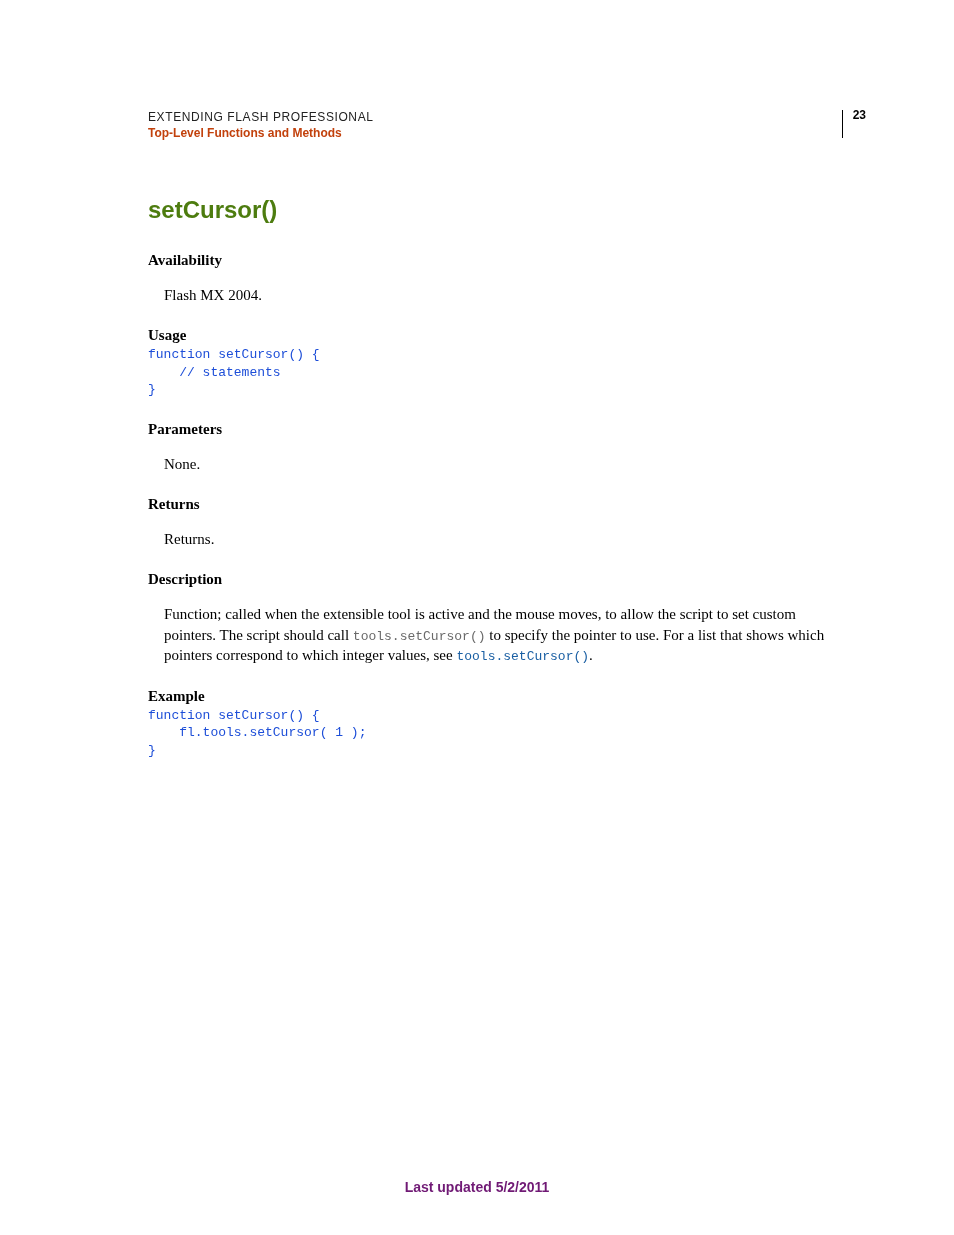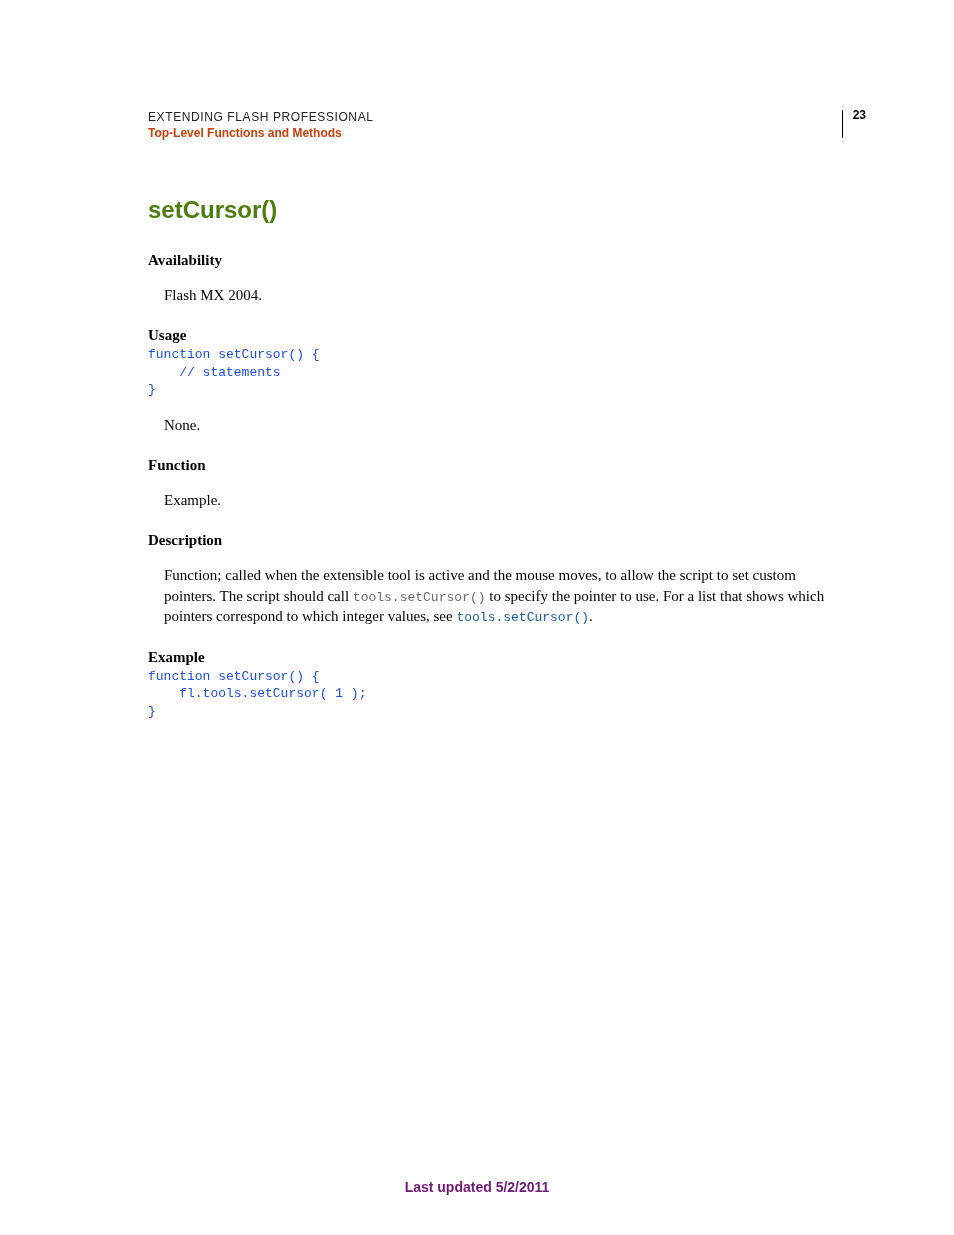--- a/index.html
+++ b/index.html
@@ -119,24 +119,25 @@
   <h1 class="main-heading">setCursor()</h1>
 
   <div class="section-label">Availability</div>
   <p class="body-text">Flash MX 2004.</p>
 
   <div class="section-label">Usage</div>
   <pre class="code">function setCursor() {
     // statements
 }</pre>
 
+  <div class="section-label">Parameters</div>
   <p class="body-text">None.</p>
 
-  <div class="section-label">Function</div>
-  <p class="body-text">Example.</p>
+  <div class="section-label">Returns</div>
+  <p class="body-text">Returns.</p>
 
   <div class="section-label">Description</div>
   <p class="body-text">
     <span>Function; called when the extensible tool is active and the mouse moves, to allow the script to set custom pointers. The script should call </span><code class="inline">tools.setCursor()</code><span> to specify the pointer to use. For a list that shows which pointers correspond to which integer values, see </span><a href="#" class="link-code">tools.setCursor()</a><span>.</span>
   </p>
 
   <div class="section-label">Example</div>
   <pre class="code">function setCursor() {
     fl.tools.setCursor( 1 );
 }</pre>

